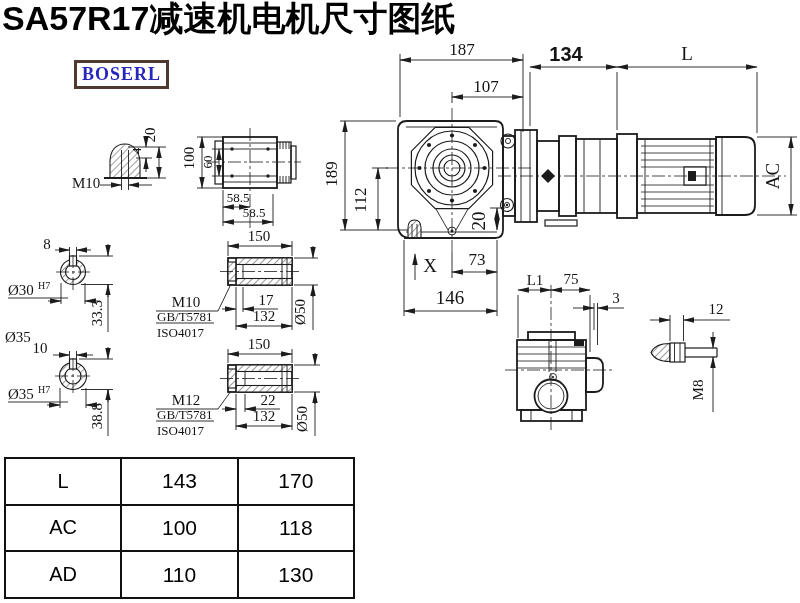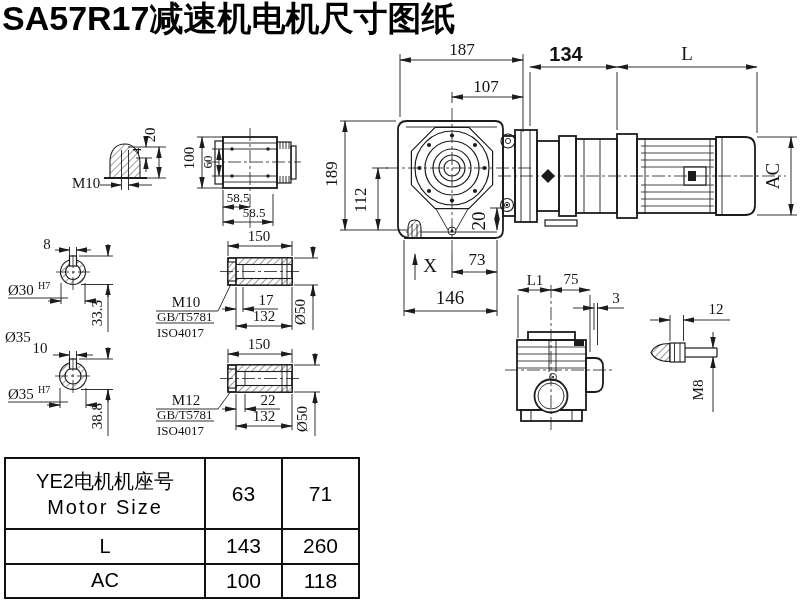--- a/index.html
+++ b/index.html
@@ -41,20 +41,23 @@
   .mtable .en{letter-spacing:2px;font-size:20px;}
   .mtable .num{font-size:21px;}
 </style>
 </head>
 <body>
 
 <div class="page">
 
   <div class="title">SA57R17减速机电机尺寸图纸</div>
 
+  <div class="logo">
+    <span>BOSERL</span>
+  </div>
 
   <svg width="800" height="603" viewBox="0 0 800 603">
     <defs>
       <marker id="arr" viewBox="0 0 12 7" refX="11.2" refY="3.5" markerWidth="13" markerHeight="8" orient="auto-start-reverse">
           <path d="M0,0.7 L12,3.5 L0,6.3 Z" fill="#1c1c1c"></path>
         </marker>
       <pattern id="hatch" width="5" height="5" patternUnits="userSpaceOnUse" patternTransform="rotate(45)">
         <rect width="5" height="5" fill="#fff"></rect>
         <line x1="0" y1="0" x2="0" y2="5" stroke="#3a3a3a" stroke-width="1"></line>
       </pattern>
@@ -434,34 +437,31 @@
       <text class="ds mid" x="716" y="314">12</text>
 
       <line class="tl me" x1="713" y1="332" x2="713" y2="348"></line>
       <line class="tl me" x1="713" y1="412" x2="713" y2="357"></line>
       <text class="ds mid" transform="rotate(-90 703 390)" x="703" y="390">M8</text>
     </g>
   </svg>
 
   <table class="mtable">
     <tbody>
-        <tr>
-      <td class="c0">
-        <div class="hdr">YE2电机机座号</div>
-        <div class="hdr en">Motor Size</div>
-      </td>
-      <td class="c1 num">63</td>
-      <td class="c1 num">71</td>
-    </tr>
     <tr>
       <td>L</td>
       <td class="num">143</td>
-      <td class="num">260</td>
+      <td class="num">170</td>
     </tr>
     <tr>
       <td>AC</td>
       <td class="num">100</td>
       <td class="num">118</td>
     </tr>
+    <tr>
+      <td>AD</td>
+      <td class="num">110</td>
+      <td class="num">130</td>
+    </tr>
   </tbody>
     </table>
 
 </div>
 
 </body></html>

